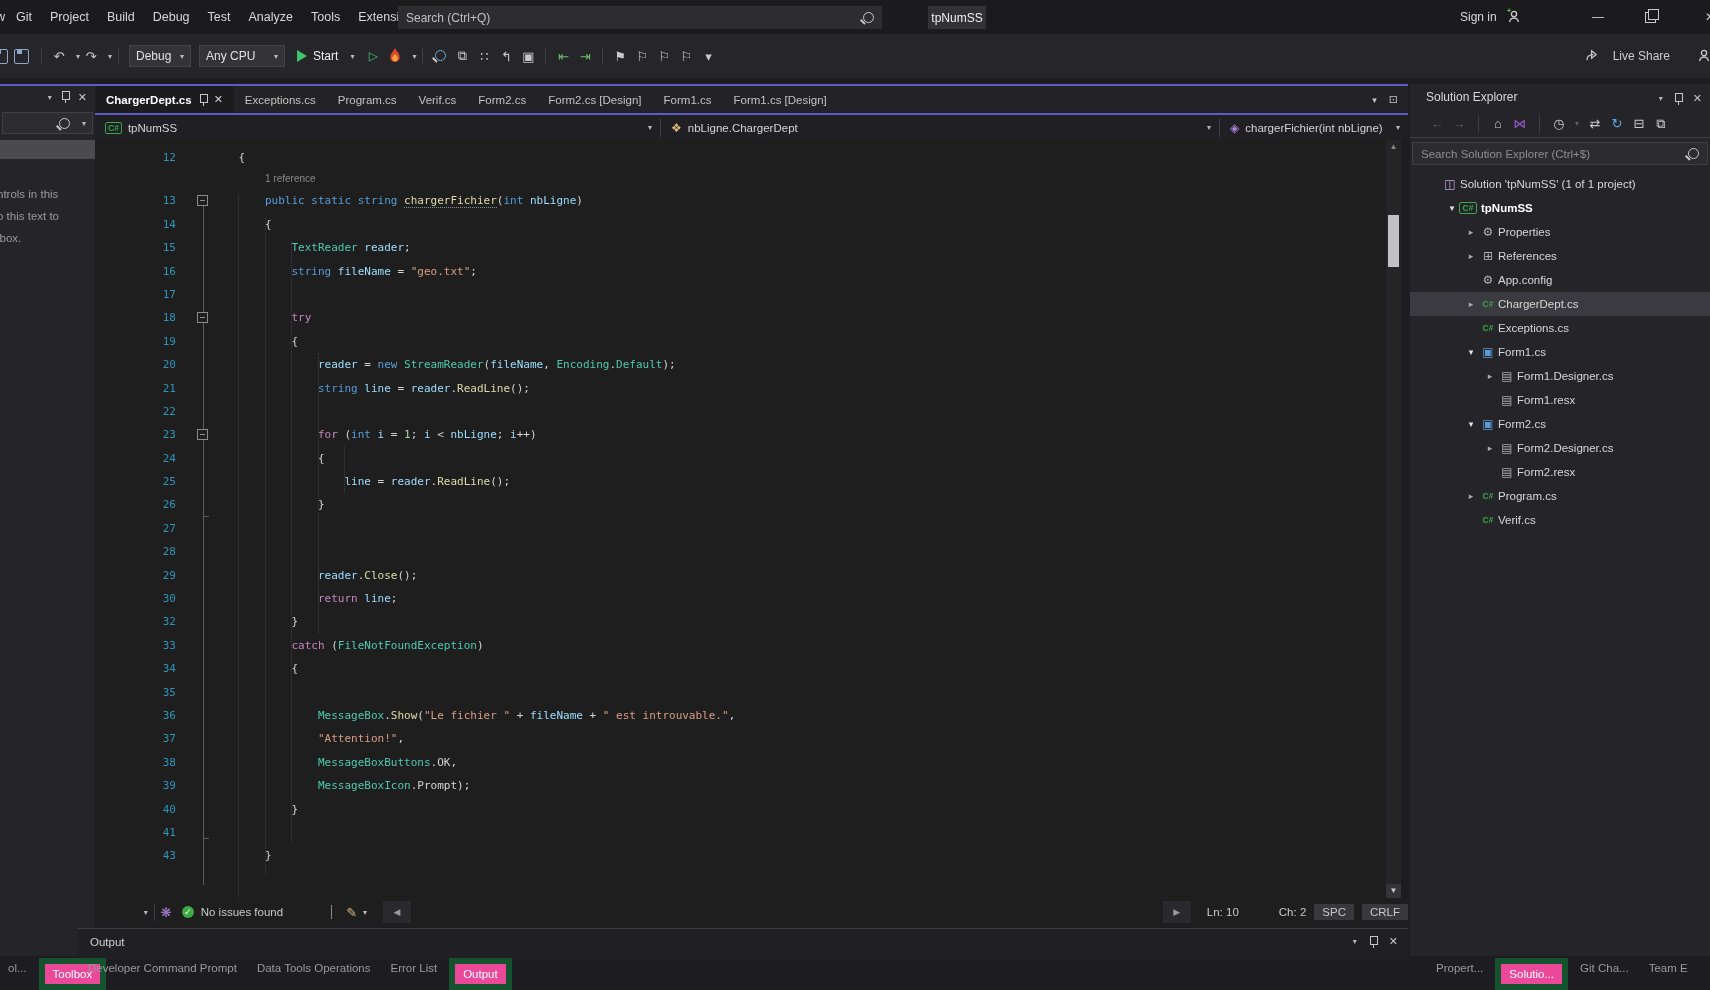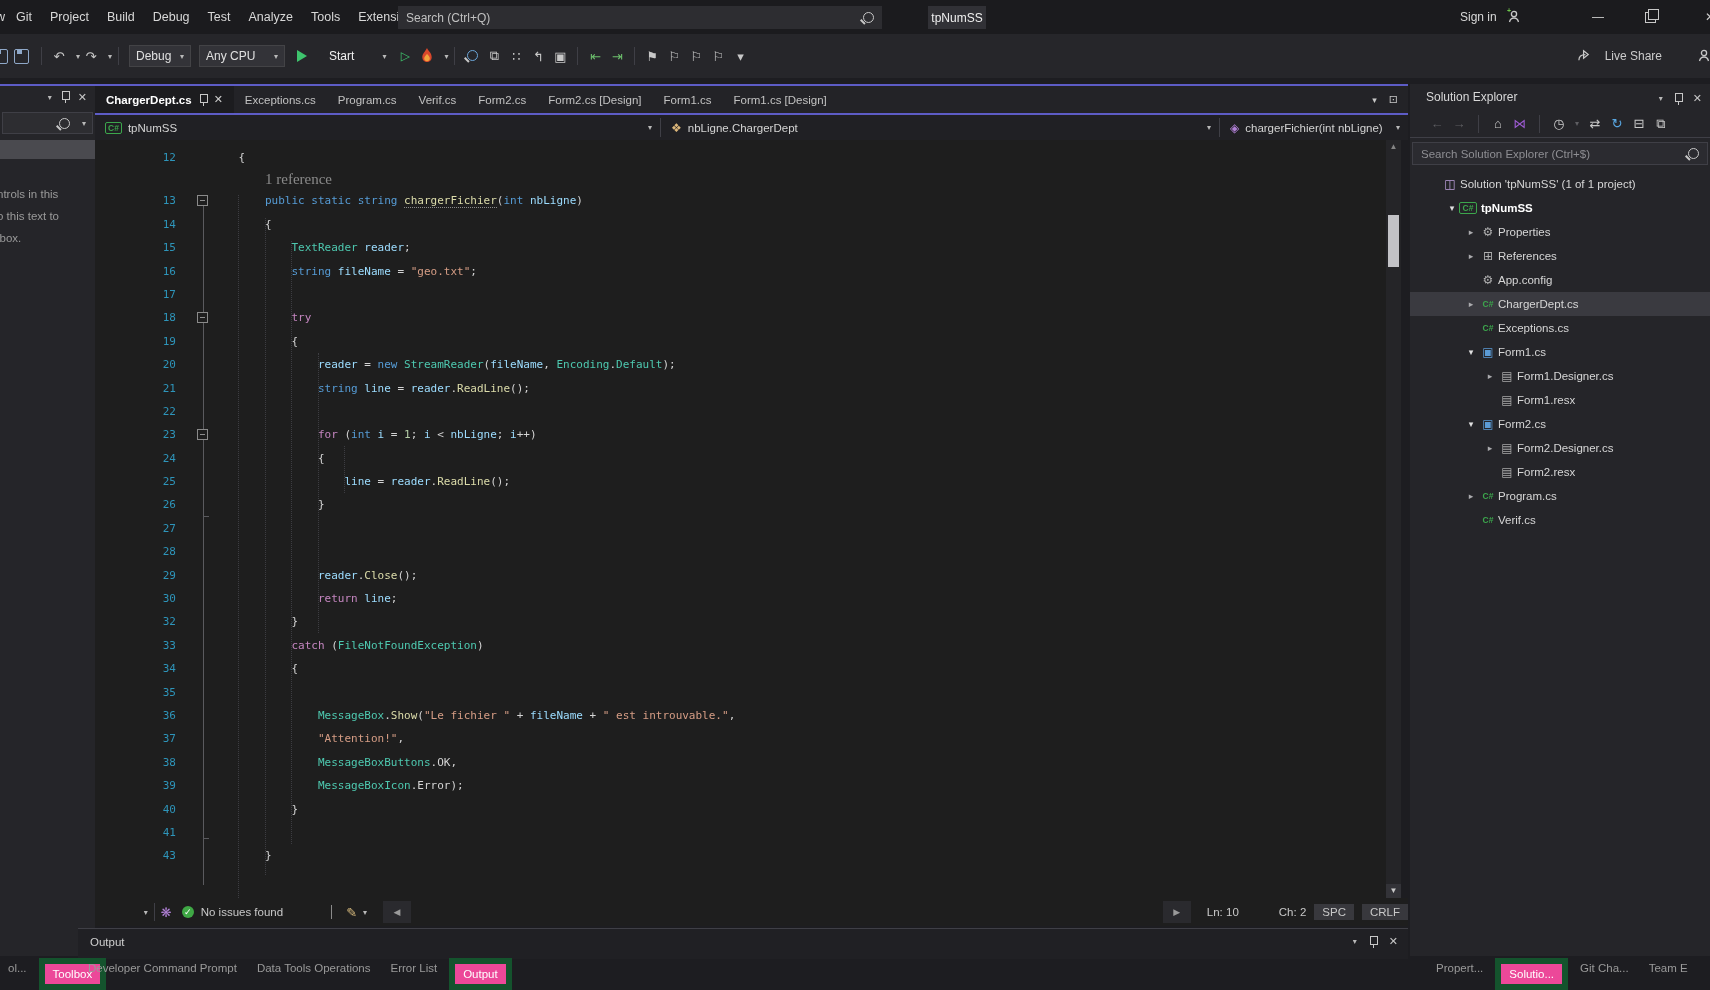--- a/index.html
+++ b/index.html
@@ -58,21 +58,21 @@
   .bc-div{width:1px;height:19px;background:#3f3f46;}
   .class-ico{color:#dcb67a;margin:0 6px 0 10px;font-size:12px;}
   .method-ico{color:#b180d7;margin:0 6px 0 10px;font-size:12px;}
   
   #code-pane{left:95px;top:140px;width:1291px;height:758px;background:#1e1e1e;overflow:hidden;}
   #code-lines{position:absolute;left:0;top:6px;width:100%;font-family:"DejaVu Sans Mono","Liberation Mono",monospace;font-size:11px;}
   .crow{display:flex;height:23.4px;line-height:23.4px;white-space:pre;}
   .lnum{width:97px;text-align:right;padding-right:16px;color:#2e95ba;box-sizing:border-box;flex:none;}
   .foldcol{width:20px;flex:none;}
   .ctext{flex:1;}
-  .lens{height:20px;line-height:20px;font-size:15px;color:#8a8a8a;font-family:Liberation Serif, serif;padding-left:170px;}
+  .lens{height:20px;line-height:20px;font-size:10px;color:#8a8a8a;font-family:Liberation Sans, sans-serif;padding-left:170px;}
   .tok-k{color:#569cd6;} .tok-c{color:#c586c0;} .tok-y{color:#4ec9b0;} .tok-m{color:#dcdcaa;}
   .tok-v{color:#9cdcfe;} .tok-s{color:#d69d85;} .tok-n{color:#b5cea8;} .tok-p{color:#d4d4d4;} .tok-d{color:#d4d4d4;}
   .u-dots{border-bottom:1px dotted #8a8a8a;}
   .iguide{position:absolute;border-left:1px dotted #3d3d42;width:0;}
   .fline{position:absolute;left:108px;width:1px;background:#5a5a5e;}
   .ftick{position:absolute;left:108px;width:6px;height:1px;background:#5a5a5e;}
   .fbox{position:absolute;left:102px;width:11px;height:11px;border:1px solid #8a8a8a;background:#1e1e1e;color:#c8c8c8;
         font-size:9px;line-height:9px;text-align:center;box-sizing:border-box;}
   
   #vscroll{left:1386px;top:140px;width:15px;height:758px;background:#252528;}
@@ -163,21 +163,21 @@
     <span class="caret dim">▾</span>
     <span class="divider"></span>
     <div class="combo" style="width:62px;">
       <span>Debug</span>
         <span class="caret">▾</span>
     </div>
     <div class="combo" style="width:86px;">
       <span>Any CPU</span>
         <span class="caret">▾</span>
     </div>
-    <div class="row" style="gap:22px;margin:0 8px;">
+    <div class="row" style="gap:6px;margin:0 8px;">
       <span class="play"></span>
       <span style="color:#f0f0f0;">Start</span>
       <span class="caret">▾</span>
     </div>
     <span class="tb-ico" style="color:#3ec46d;font-size:12px;">▷</span>
     <span class="tb-ico">
       <svg width="12" height="15" viewBox="0 0 12 16" style="vertical-align:-2px;">
           <path d="M6 0C7 3 11 5 11 10a5 5 0 0 1-10 0C1 6 4 4 6 0z" fill="#d9472b"></path>
           <path d="M6 6c.8 1.5 3 2.6 3 5a3 3 0 0 1-6 0c0-2 2-3 3-5z" fill="#f2a33c"></path>
         </svg>
@@ -193,21 +193,21 @@
         <span class="divider"></span>
         <span class="tb-ico green">⇤</span>
         <span class="tb-ico green">⇥</span>
         <span class="divider"></span>
         <span class="tb-ico ">⚑</span>
         <span class="tb-ico dim">⚐</span>
         <span class="tb-ico dim">⚐</span>
         <span class="tb-ico dim">⚐</span>
         <span class="tb-ico dim">▾</span>
       </div>
-    <div class="row" style="position:absolute;right:48px;gap:13px;">
+    <div class="row" style="position:absolute;right:40px;gap:13px;">
       <span>
         <svg width="15" height="14" viewBox="0 0 16 15">
             <path d="M2 13c0-4 3-6 7-6" fill="none" stroke="#c8c8c8" stroke-width="1.3"></path>
             <path d="M7 3l5 4-5 4z" fill="none" stroke="#c8c8c8" stroke-width="1.3"></path>
           </svg>
       </span>
       <span>Live Share</span>
     </div>
     <span style="position:absolute;right:-4px;">
       <svg width="18" height="16" viewBox="0 0 16 16">
@@ -317,21 +317,21 @@
         <div class="crow"><span class="lnum">28</span><span class="foldcol"></span><span class="ctext"></span></div>
         <div class="crow"><span class="lnum">29</span><span class="foldcol"></span><span class="ctext"><span class="tok-p">                </span><span class="tok-v">reader</span><span class="tok-p">.</span><span class="tok-m">Close</span><span class="tok-p">();</span></span></div>
         <div class="crow"><span class="lnum">30</span><span class="foldcol"></span><span class="ctext"><span class="tok-p">                </span><span class="tok-c">return</span><span class="tok-v"> line</span><span class="tok-p">;</span></span></div>
         <div class="crow"><span class="lnum">32</span><span class="foldcol"></span><span class="ctext"><span class="tok-p">            }</span></span></div>
         <div class="crow"><span class="lnum">33</span><span class="foldcol"></span><span class="ctext"><span class="tok-p">            </span><span class="tok-c">catch</span><span class="tok-p"> (</span><span class="tok-y">FileNotFoundException</span><span class="tok-p">)</span></span></div>
         <div class="crow"><span class="lnum">34</span><span class="foldcol"></span><span class="ctext"><span class="tok-p">            {</span></span></div>
         <div class="crow"><span class="lnum">35</span><span class="foldcol"></span><span class="ctext"></span></div>
         <div class="crow"><span class="lnum">36</span><span class="foldcol"></span><span class="ctext"><span class="tok-p">                </span><span class="tok-y">MessageBox</span><span class="tok-p">.</span><span class="tok-m">Show</span><span class="tok-p">(</span><span class="tok-s">"Le fichier "</span><span class="tok-p"> + </span><span class="tok-v">fileName</span><span class="tok-p"> + </span><span class="tok-s">" est introuvable."</span><span class="tok-p">,</span></span></div>
         <div class="crow"><span class="lnum">37</span><span class="foldcol"></span><span class="ctext"><span class="tok-p">                </span><span class="tok-s">"Attention!"</span><span class="tok-p">,</span></span></div>
         <div class="crow"><span class="lnum">38</span><span class="foldcol"></span><span class="ctext"><span class="tok-p">                </span><span class="tok-y">MessageBoxButtons</span><span class="tok-p">.</span><span class="tok-d">OK</span><span class="tok-p">,</span></span></div>
-        <div class="crow"><span class="lnum">39</span><span class="foldcol"></span><span class="ctext"><span class="tok-p">                </span><span class="tok-y">MessageBoxIcon</span><span class="tok-p">.</span><span class="tok-d">Error</span><span class="tok-p">);</span></span></div>
+        <div class="crow"><span class="lnum">39</span><span class="foldcol"></span><span class="ctext"><span class="tok-p">                </span><span class="tok-y">MessageBoxIcon</span><span class="tok-p">.</span><span class="tok-d">Prompt</span><span class="tok-p">);</span></span></div>
         <div class="crow"><span class="lnum">40</span><span class="foldcol"></span><span class="ctext"><span class="tok-p">            }</span></span></div>
         <div class="crow"><span class="lnum">41</span><span class="foldcol"></span><span class="ctext"></span></div>
         <div class="crow"><span class="lnum">43</span><span class="foldcol"></span><span class="ctext"><span class="tok-p">        }</span></span></div>
       </div>
     <div id="fold-boxes">
         <div class="fbox" style="top: 55.4px;">–</div>
         <div class="fbox" style="top: 172.4px;">–</div>
         <div class="fbox" style="top: 289.4px;">–</div>
       </div>
   </div>

